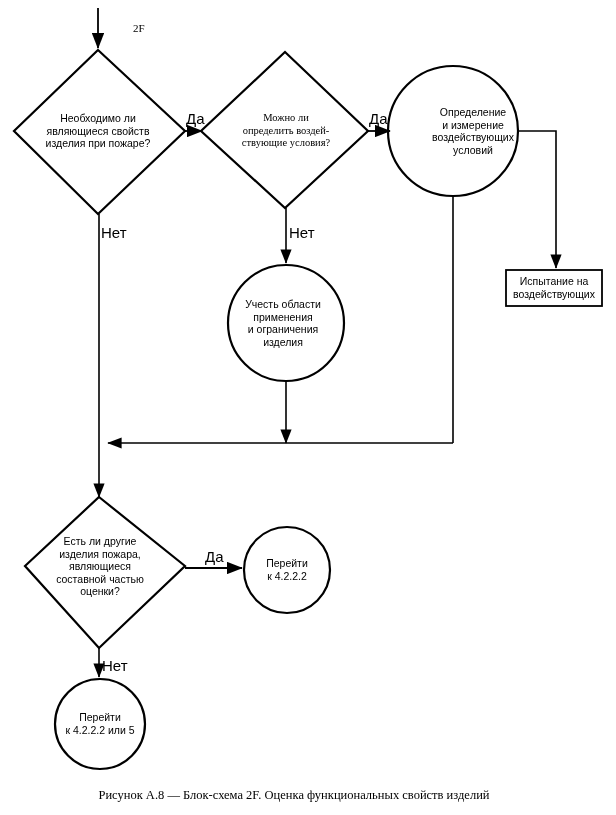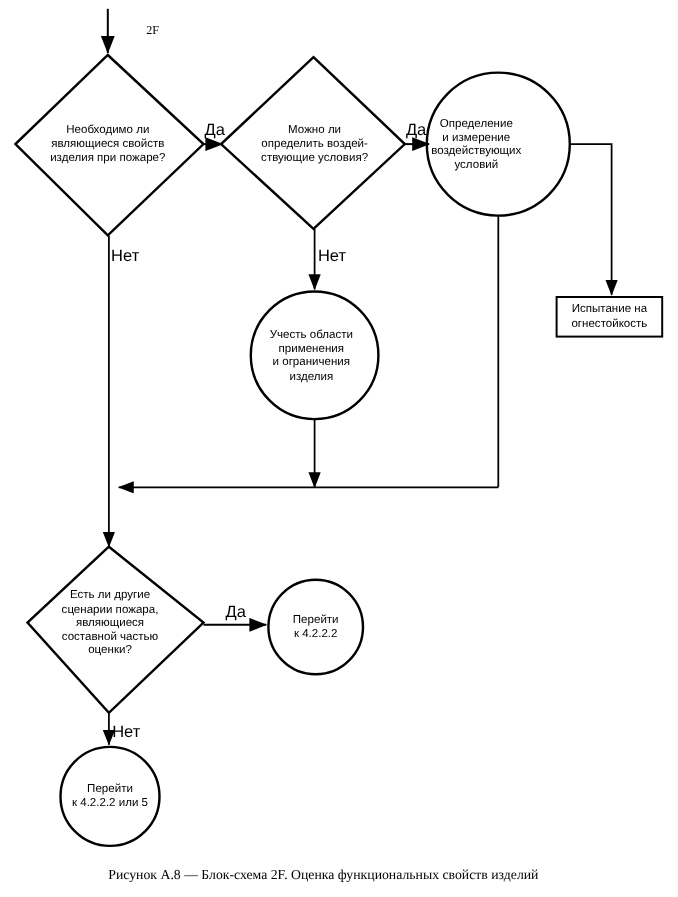--- a/index.html
+++ b/index.html
@@ -104,39 +104,39 @@
 
   <circle cx="100" cy="724" r="45" fill="none" stroke="#000" stroke-width="2.2"></circle>
 </svg>
 
 <div class="start-label" style="left:101px; top:22px;margin-left:32px;">2F</div>
 
 <div class="node-label" style="left:8px; top:112px; width:180px;">Необходимо ли
 являющиеся свойств
 изделия при пожаре?</div>
 
-<div class="node-label" style="left:205px; top:112px; width:162px;">Можно ли
+<div class="node-label" style="left:205px; top:112px; width:162px;font-family:Liberation Serif, serif;">Можно ли
 определить воздей-
 ствующие условия?</div>
 
-<div class="node-label" style="left:372px; top:106px; width:122px;">Определение
+<div class="node-label" style="left:412px; top:106px; width:122px;">Определение
 и измерение
 воздействующих
 условий</div>
 
 <div class="node-label" style="left:228px; top:298px; width:110px;">Учесть области
 применения
 и ограничения
 изделия</div>
 
 <div class="node-label" style="left:508px; top:275px; width:92px;">Испытание на
-огнестойкость</div>
+воздействующих</div>
 
 <div class="node-label" style="left:22px; top:535px; width:156px;">Есть ли другие
-сценарии пожара,
+изделия пожара,
 являющиеся
 составной частью
 оценки?</div>
 
 <div class="node-label" style="left:247px; top:557px; width:80px;">Перейти
 к 4.2.2.2</div>
 
 <div class="node-label" style="left:53px; top:711px; width:94px;">Перейти
 к 4.2.2.2 или 5</div>
 

